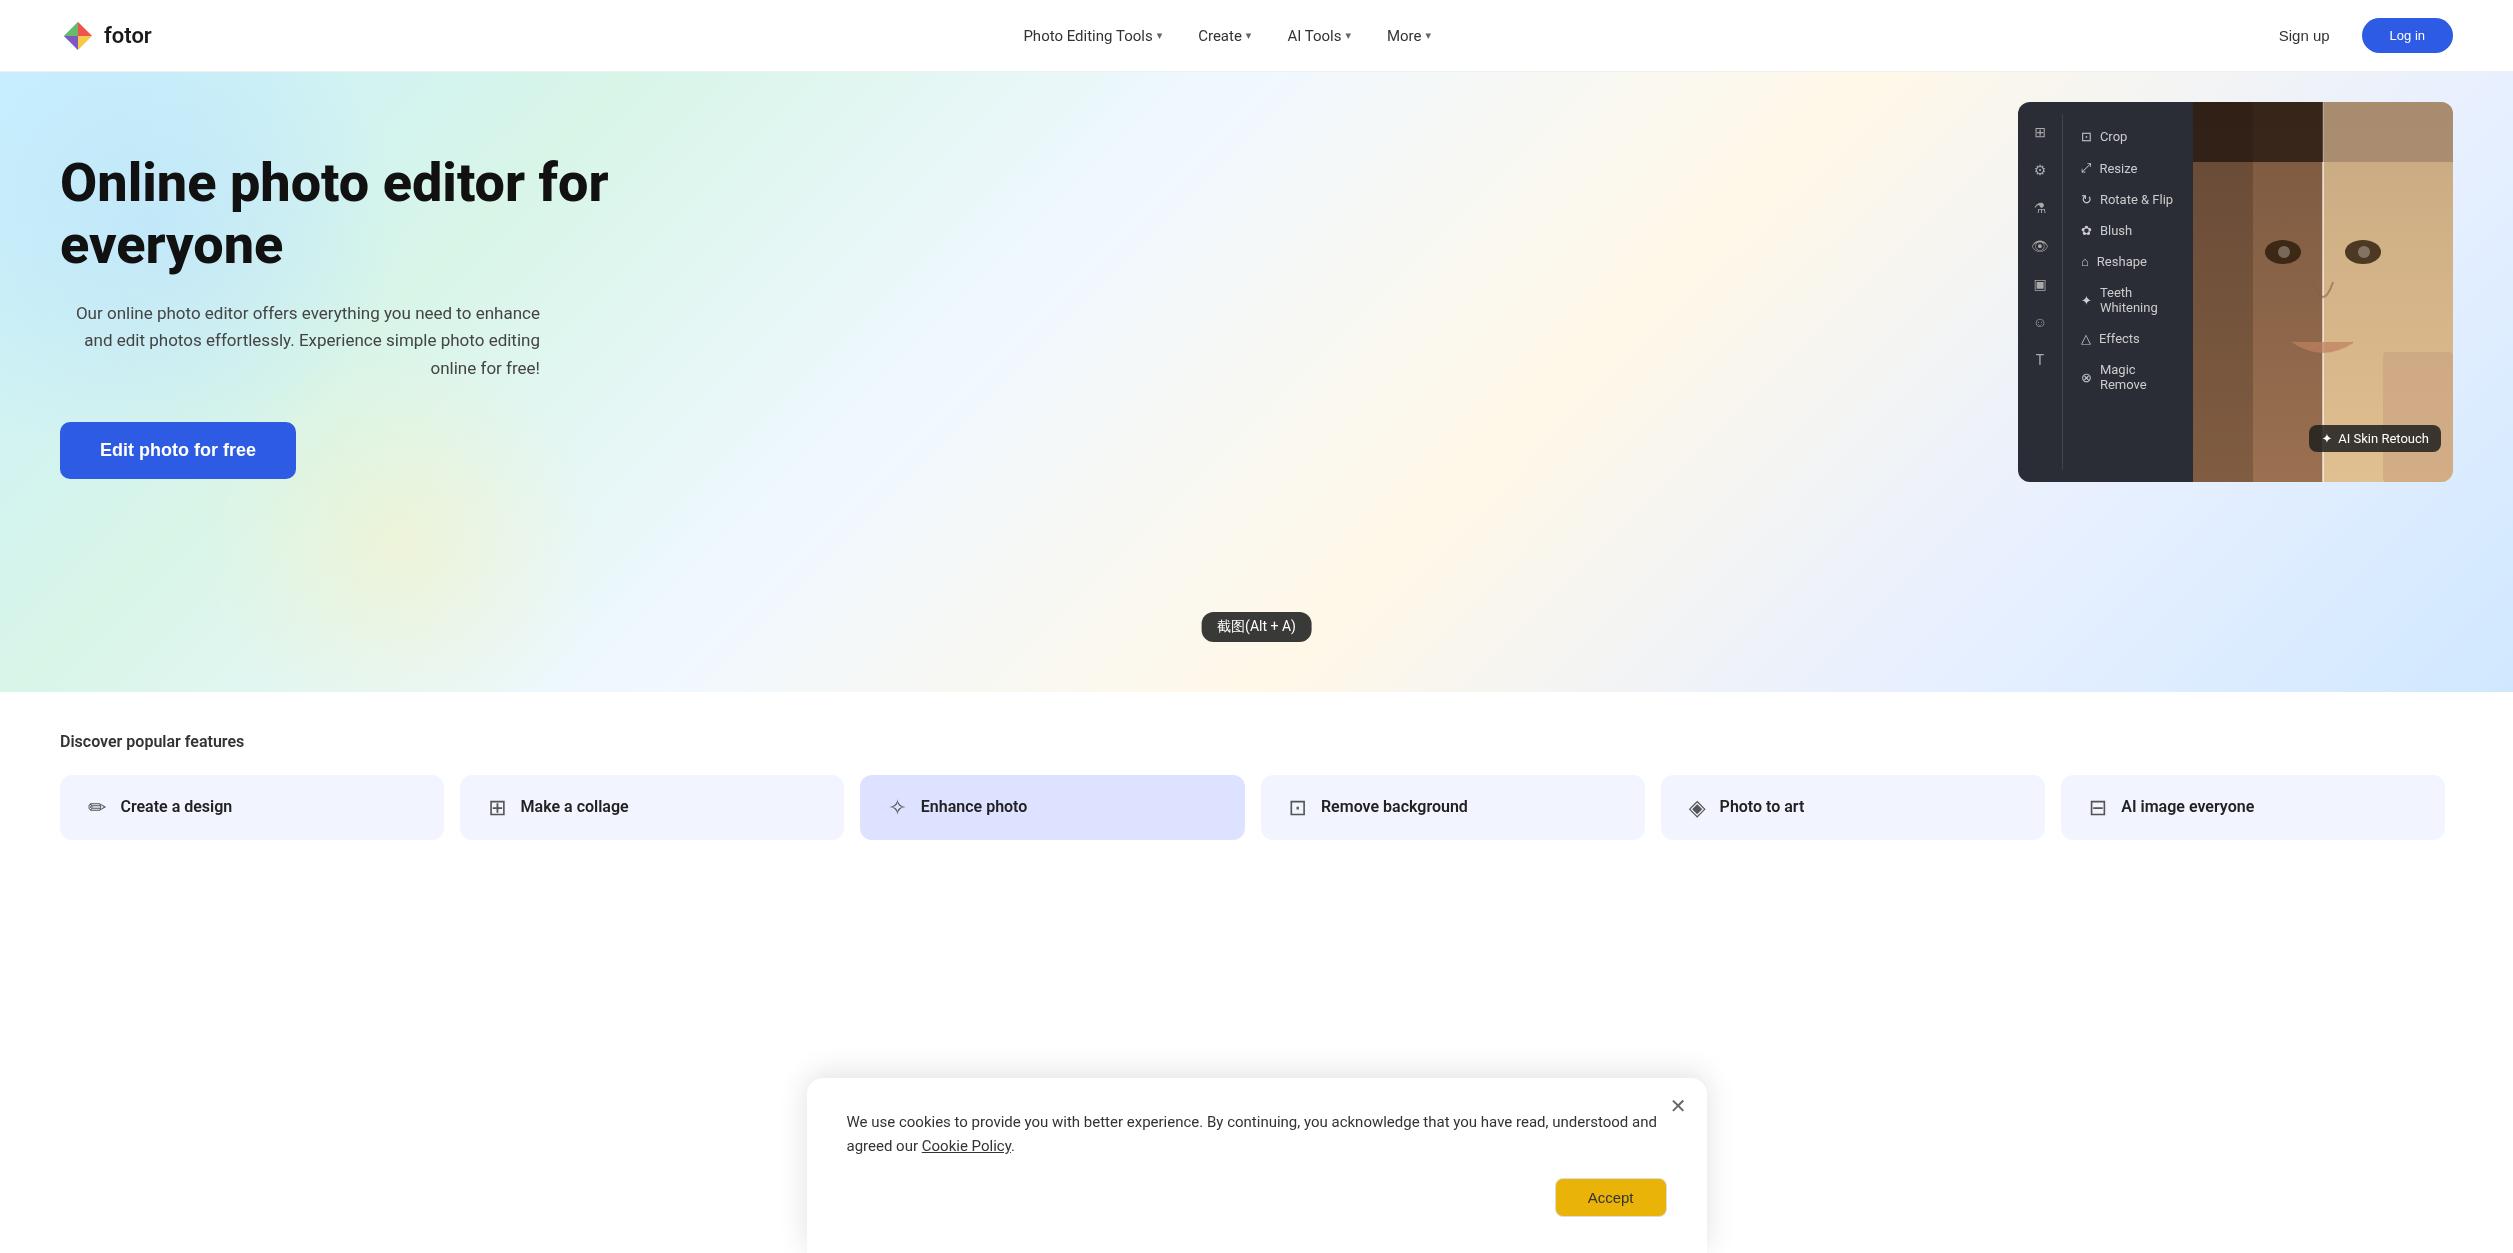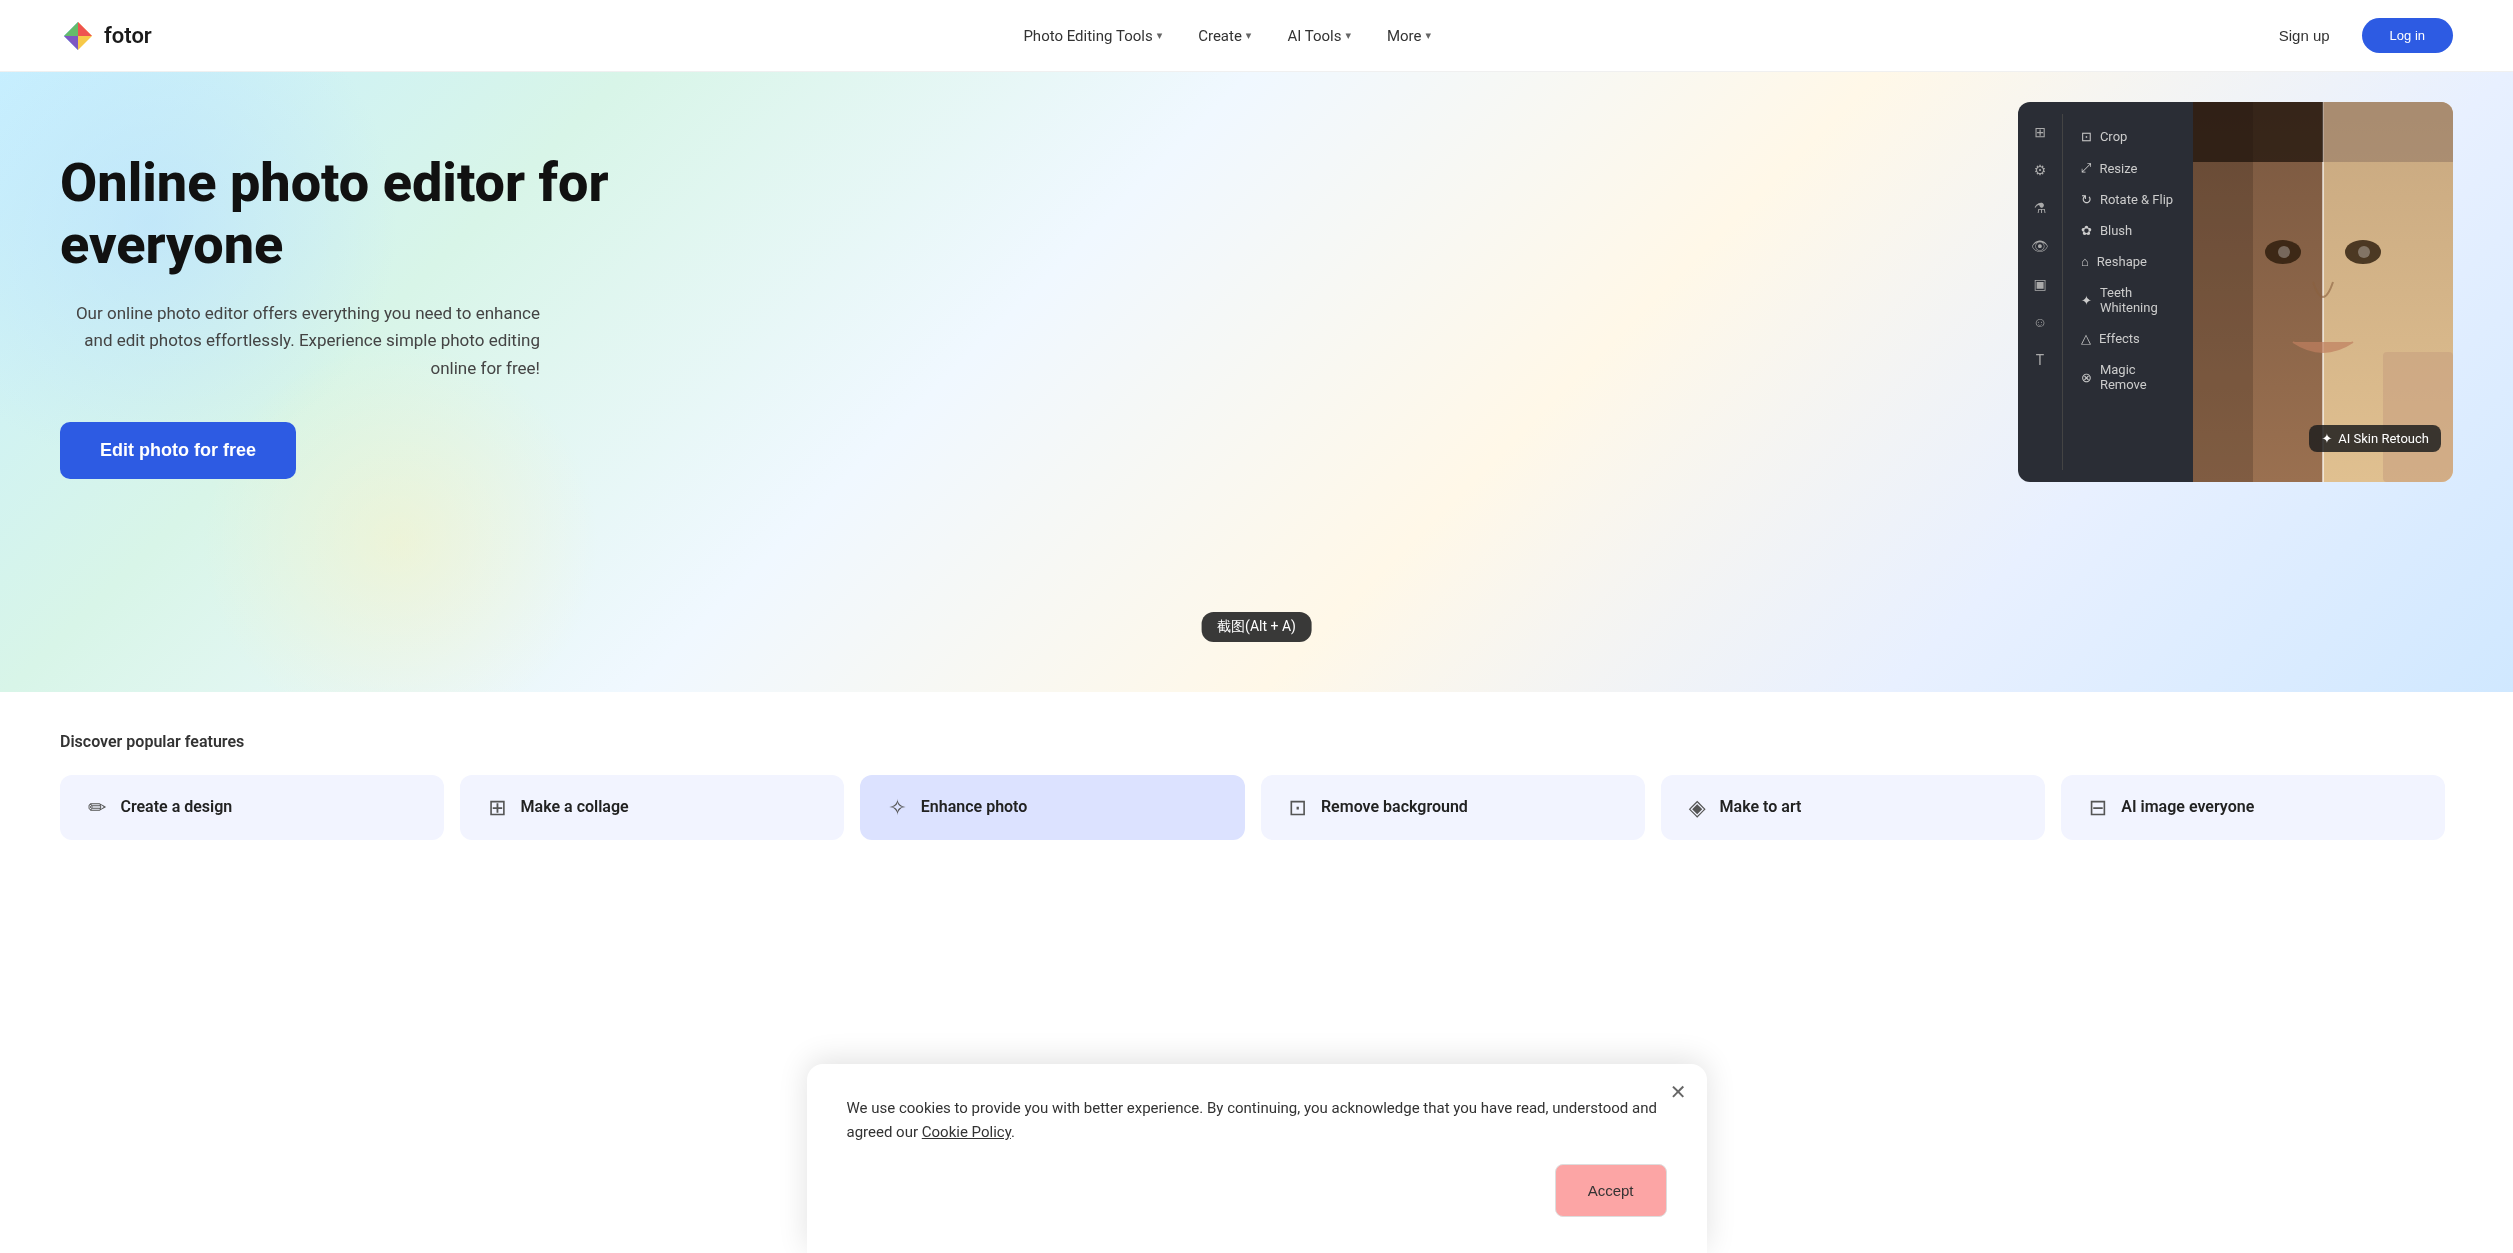--- a/index.html
+++ b/index.html
@@ -300,25 +300,25 @@
     .cookie-link {
       color: #333;
       text-decoration: underline;
       cursor: pointer;
     }
     .cookie-actions {
       display: flex;
       justify-content: flex-end;
     }
     .btn-accept {
-      background: #fca5a5;
+      background: #eab308;
       color: #333;
       border: 1.5px solid #ddd;
       border-radius: 8px;
-      padding: 17px 32px;
+      padding: 10px 32px;
       font-size: 15px;
       font-weight: 500;
       cursor: pointer;
     }
 
     
     .screenshot-tooltip {
       position: fixed;
       top: 50%;
       left: 50%;
@@ -491,21 +491,21 @@
     <div class="feature-card active">
       <span class="feature-card-icon">✧</span>
       <span class="feature-card-text">Enhance photo</span>
     </div>
     <div class="feature-card">
       <span class="feature-card-icon">⊡</span>
       <span class="feature-card-text">Remove background</span>
     </div>
     <div class="feature-card">
       <span class="feature-card-icon">◈</span>
-      <span class="feature-card-text">Make to art</span>
+      <span class="feature-card-text">Photo to art</span>
     </div>
     <div class="feature-card">
       <span class="feature-card-icon">⊟</span>
       <span class="feature-card-text">AI image everyone</span>
     </div>
   </div>
 </section>
 
 <div class="screenshot-tooltip">截图(Alt + A)</div>
 

